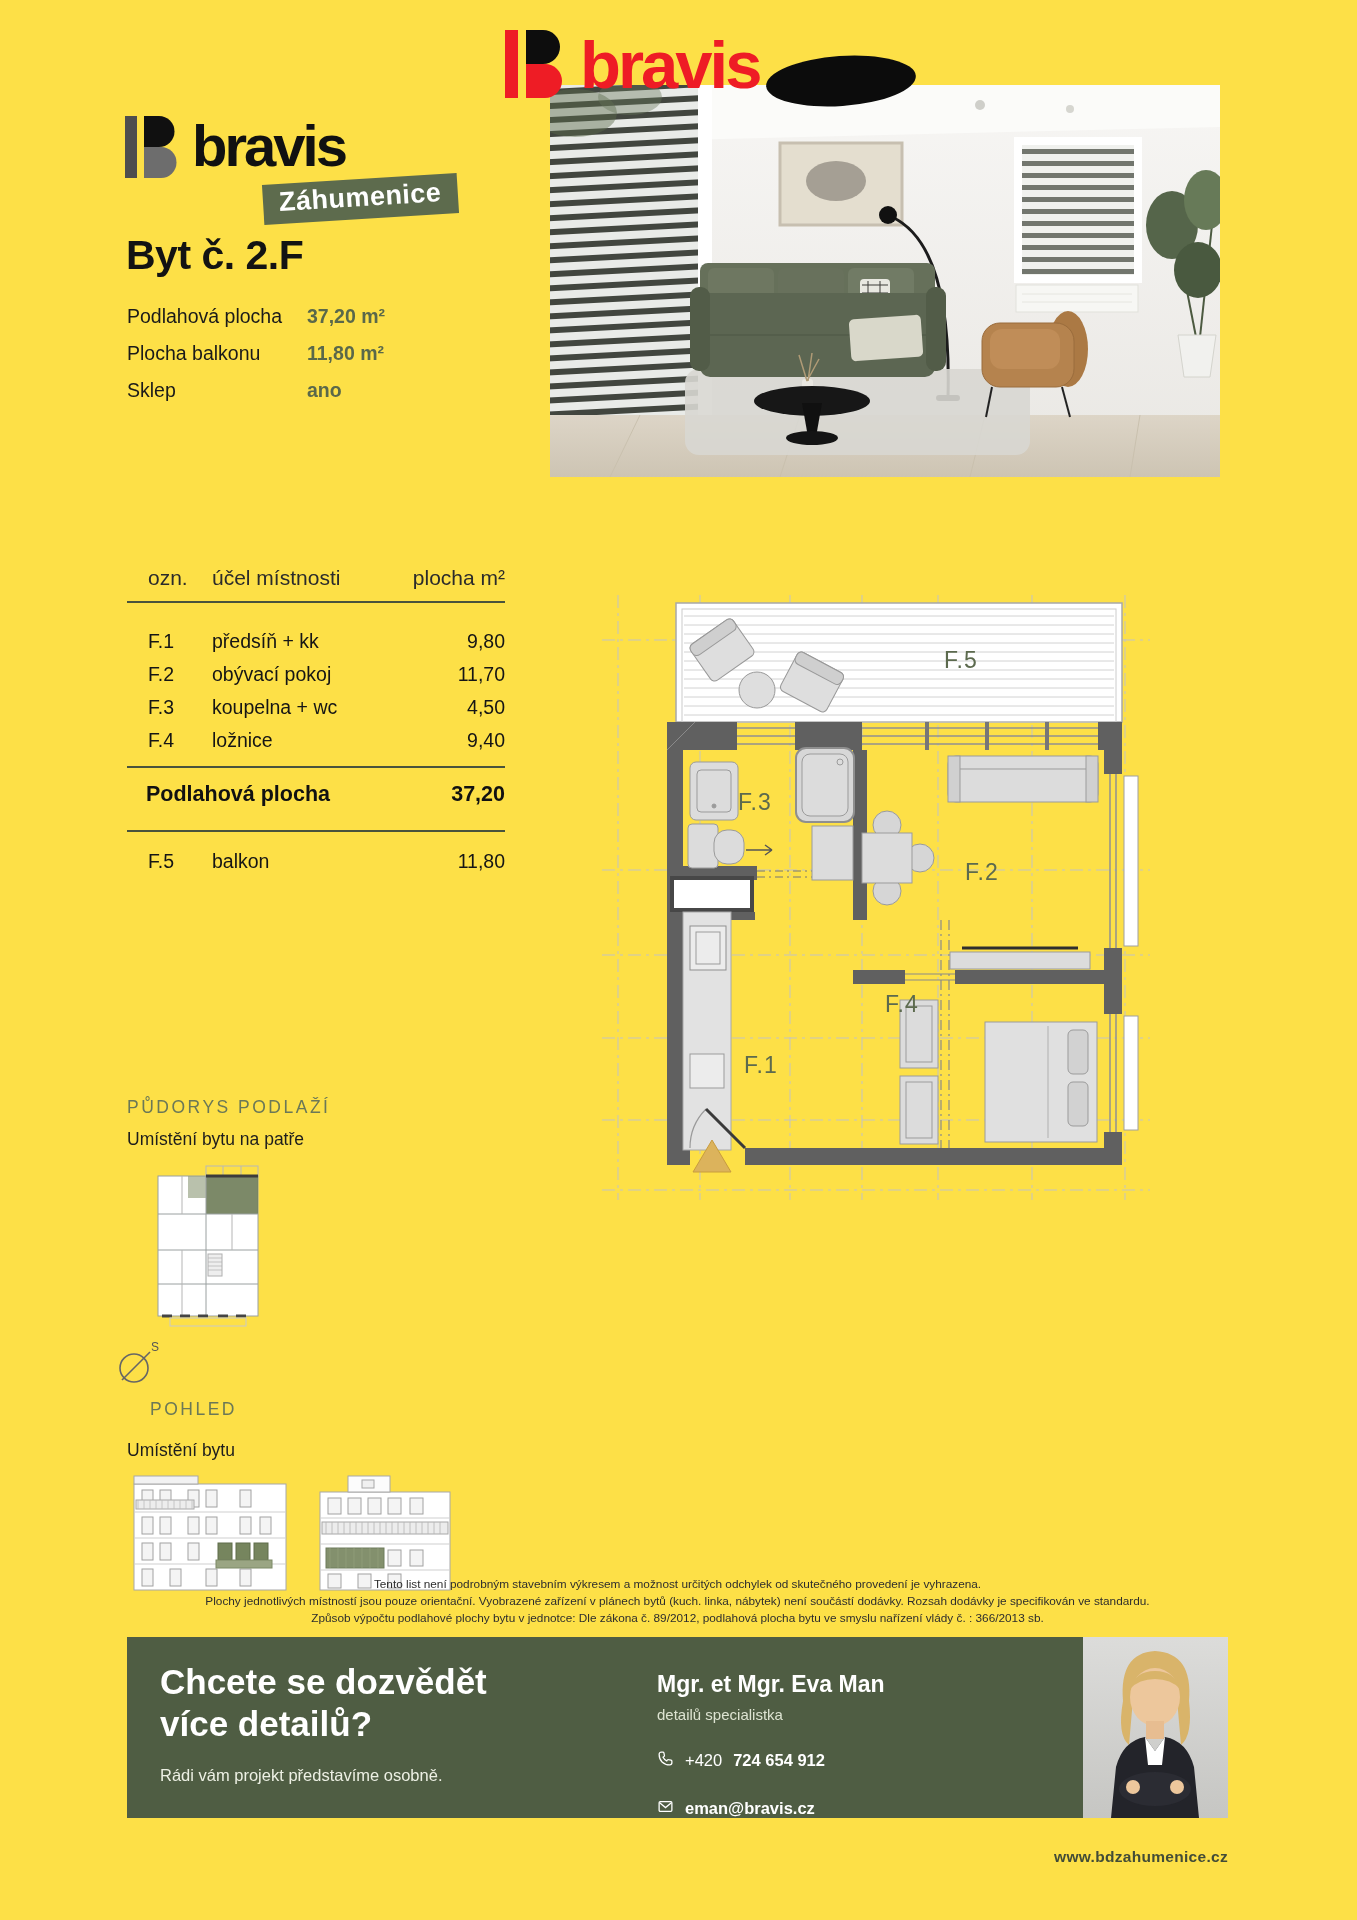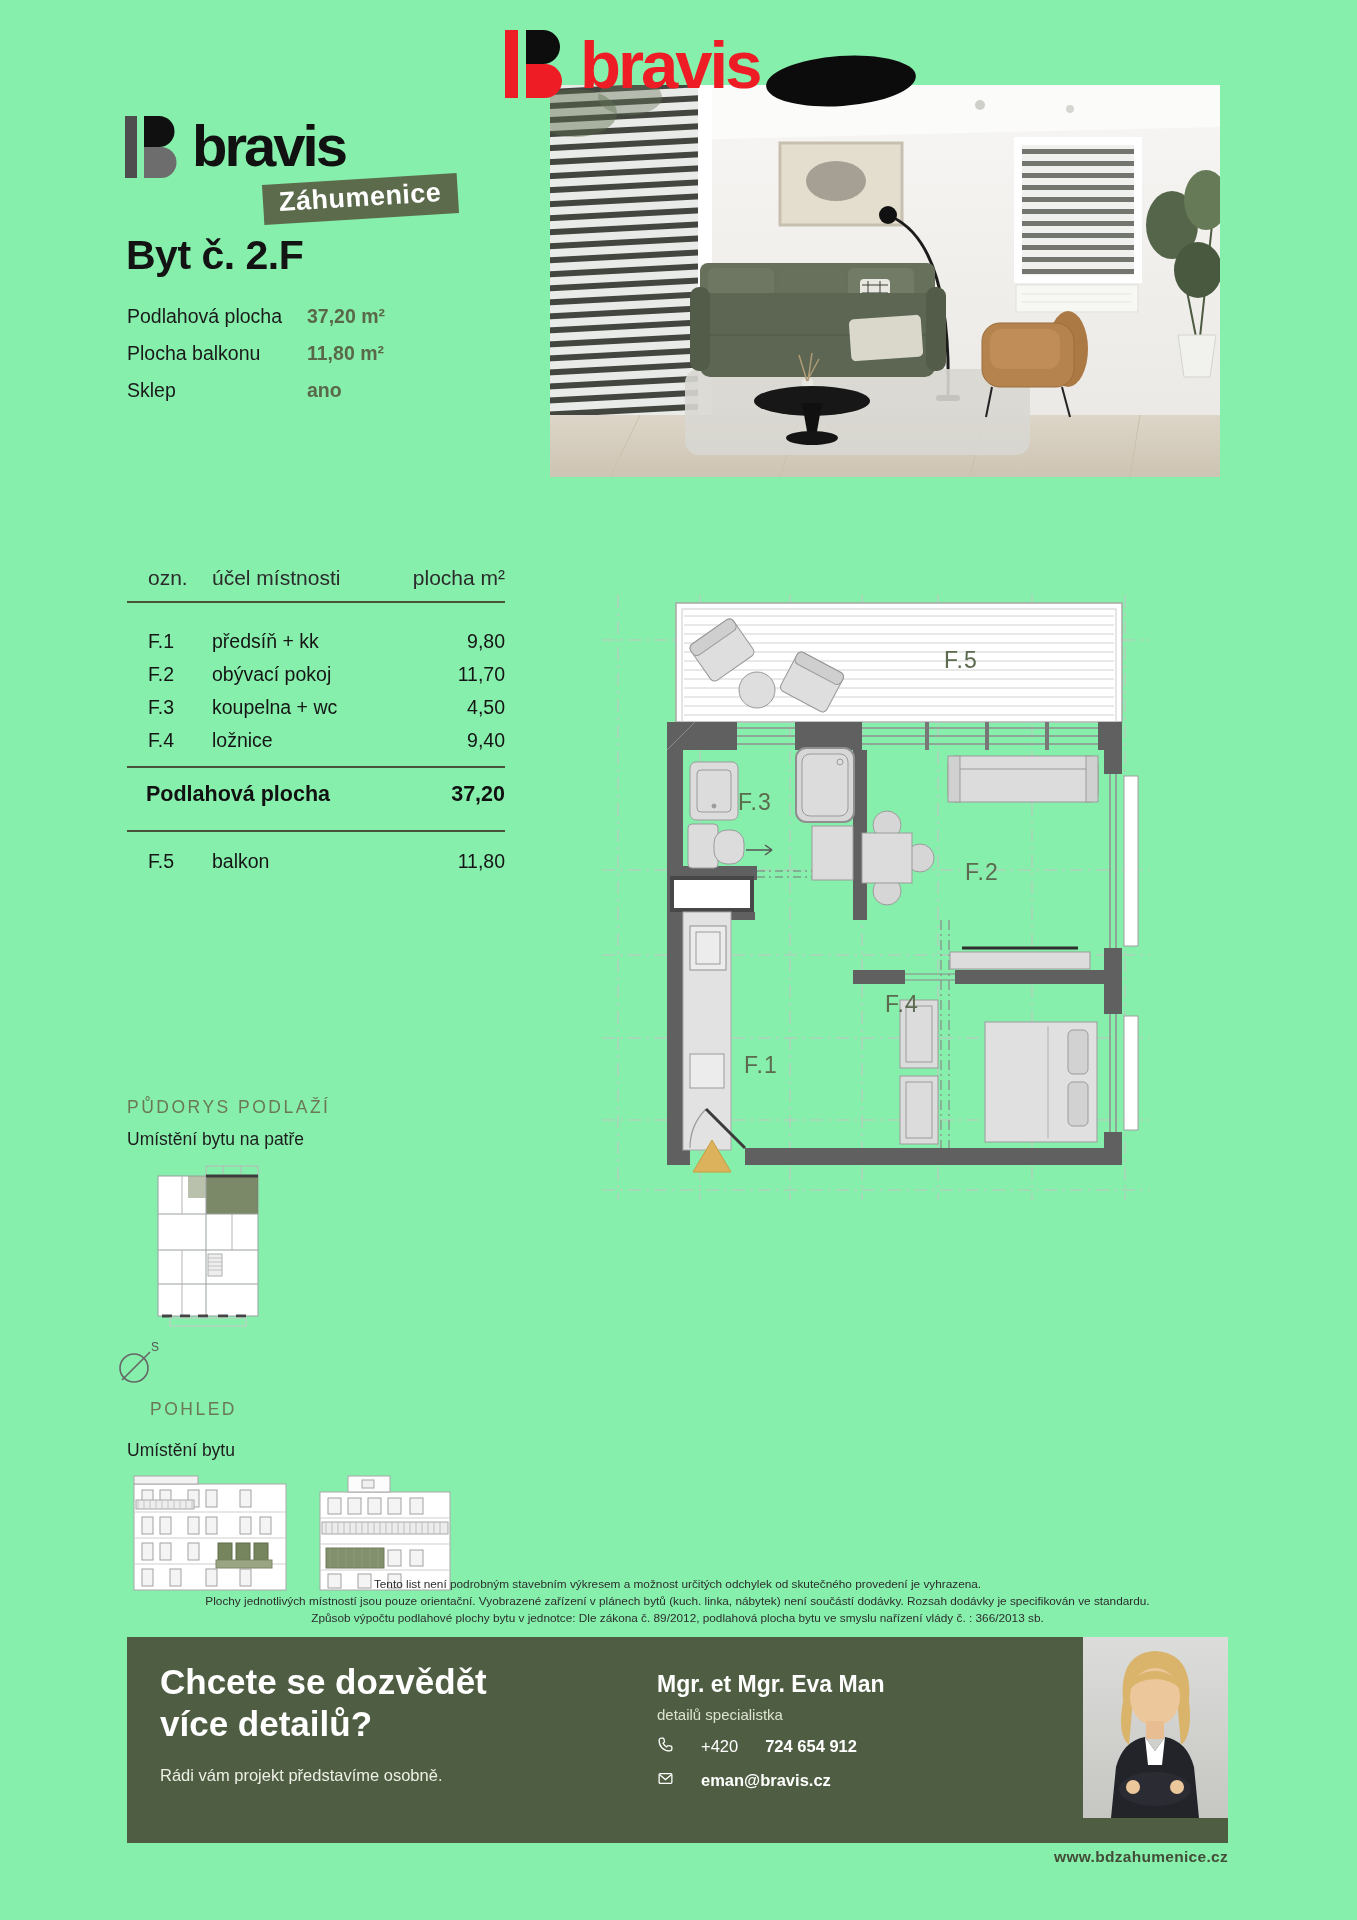--- a/index.html
+++ b/index.html
@@ -1,16 +1,16 @@
 <!DOCTYPE html>
 <html><head>
 <meta charset="utf-8">
 <style>
   html,body{margin:0;padding:0;background:#fff;}
-  .page{position:relative;width:1357px;height:1920px;background:#86efac;overflow:hidden;
+  .page{position:relative;width:1357px;height:1920px;background:#fde047;overflow:hidden;
         font-family:"Liberation Sans",sans-serif;color:#141414;}
   .abs{position:absolute;}
 
   
   .logo-left{left:125px;top:116px;display:flex;gap:11px;align-items:flex-start;}
   .logo-left .wordmark{font-size:58px;font-weight:800;letter-spacing:-3px;line-height:60px;color:#111;}
   .project-label{left:263px;top:179px;background:#5d6b4d;color:#fff;font-size:27px;font-weight:700;
                  padding:3px 16px 6px 16px;transform:rotate(-3.5deg);letter-spacing:.5px;z-index:5;}
 
   
@@ -53,28 +53,28 @@
   .compass{left:116px;top:1336px;}
   .t-pohled{left:127px;top:1399px;margin-left:23px;}
   .s-pohled{left:127px;top:1440px;}
   .elevations{left:130px;top:1470px;}
 
   
   .disclaimer{left:127px;top:1576px;width:1101px;text-align:center;font-size:11.8px;line-height:17px;color:#2d2d2d;}
   .disclaimer p{margin:0;}
 
   
-  .footer{left:127px;top:1637px;width:1101px;height:206px;background:#4f5d43;color:#fff;}
+  .footer{left:127px;top:1637px;width:1101px;height:181px;background:#4f5d43;color:#fff;}
   .cta{position:absolute;left:33px;top:24px;}
   .cta-big{font-size:35px;font-weight:800;line-height:42px;color:#fff;}
   .cta-sub{margin-top:21px;font-size:16.5px;color:#edf0e4;}
   .agent{position:absolute;left:530px;top:34px;}
   .agent-name{font-size:23px;font-weight:800;}
   .agent-role{font-size:15px;color:#dde3d1;margin-top:8px;}
-  .contact-row{display:flex;align-items:center;gap:27px;margin-top:13px;font-size:16.5px;}
+  .contact-row{display:flex;align-items:center;gap:11px;margin-top:27px;font-size:16.5px;}
   .contact-row .bold{font-weight:700;}
   .portrait{position:absolute;right:0;top:0;width:145px;height:181px;}
   .website{left:127px;top:1848px;width:1101px;text-align:right;font-size:15.5px;font-weight:700;
            color:#434c37;letter-spacing:.3px;}
 </style>
 </head>
 <body>
 
 <div class="page">
 

